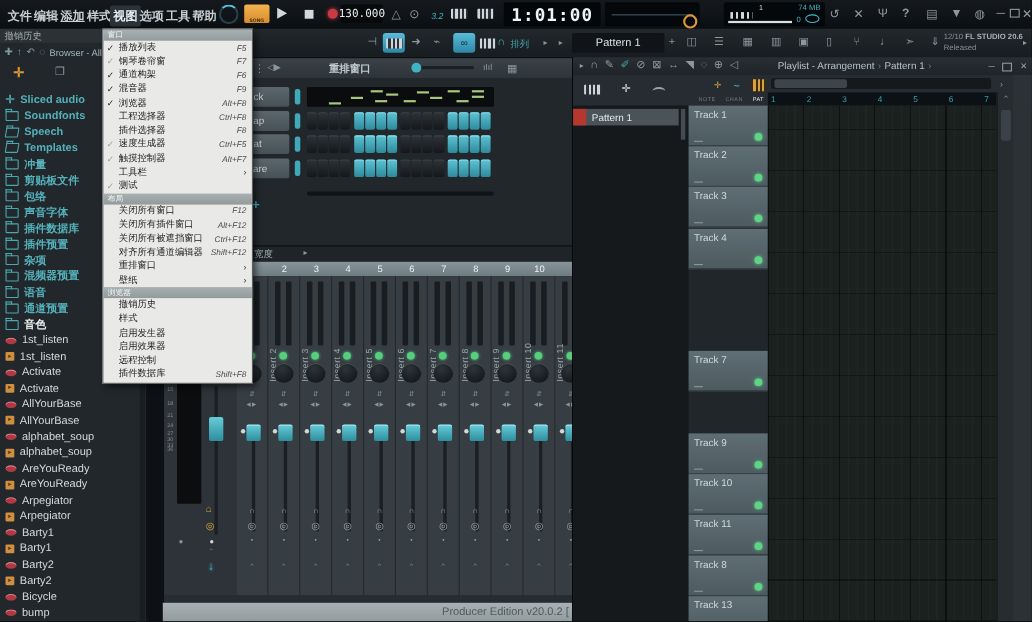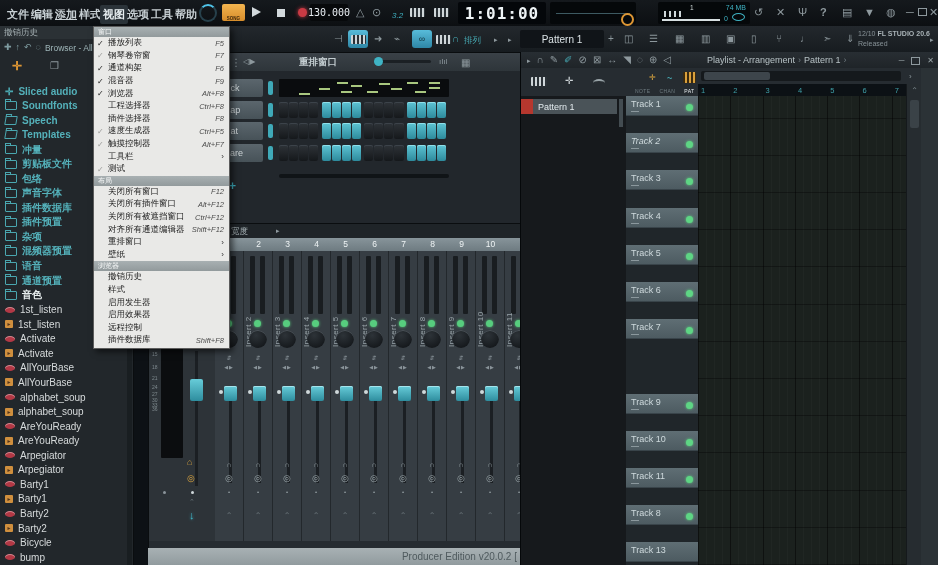--- a/index.html
+++ b/index.html
@@ -133,21 +133,21 @@
   #pl-hscroll{position:absolute;left:180px;top:3px;width:200px;height:10px;background:#15191c;border-radius:2px;}
   #pl-hscroll::before{content:"";position:absolute;left:3px;top:1px;width:66px;height:8px;background:#3d454b;border-radius:2px;}
   #pl-timeline{position:absolute;left:177px;top:32px;width:208px;height:12px;background:#0c1115;}
   .tl-num{position:absolute;top:2px;font-size:7.5px;color:#3f9fa8;}
   #pl-picker{position:absolute;left:0;top:44px;width:105px;height:469px;background:#16191c;}
   #pattern-item{position:absolute;left:0;top:3px;width:96px;height:15px;background:#4a5358;display:flex;align-items:center;}
   #pattern-badge{width:7px;height:15px;background:#b5372e;flex:none;}
   #pattern-item span{font-size:9px;color:#e3ebee;padding-left:5px;}
   #picker-scroll{position:absolute;left:98px;top:3px;width:4px;height:28px;background:#434c51;}
   #pl-heads{position:absolute;left:105px;top:44px;width:72px;height:469px;}
-  .pl-head{position:absolute;left:0;width:72px;height:20px;background:linear-gradient(#5f6e74,#4d5b61);border-bottom:1px solid #39444a;box-sizing:border-box;}
+  .pl-head{position:absolute;left:0;width:72px;height:37px;background:linear-gradient(#5f6e74,#4d5b61);border-bottom:1px solid #39444a;box-sizing:border-box;}
   .pl-head .t-lbl{position:absolute;left:5px;top:3px;font-size:9px;color:#cfdadd;}
   .pl-head .t-led{position:absolute;right:5px;bottom:4px;width:7px;height:7px;border-radius:50%;background:#5ed584;box-shadow:0 0 3px #5ed584;}
   .pl-head .t-dash{position:absolute;left:5px;bottom:3px;width:8px;height:1px;background:#8b989d;}
   #pl-grid{position:absolute;left:177px;top:44px;width:208px;height:469px;background:#1b211e;
     background-image:
       repeating-linear-gradient(0deg,rgba(0,0,0,.35) 0 1px,transparent 1px 37.2px),
       repeating-linear-gradient(90deg,rgba(0,0,0,.55) 0 1px,transparent 1px 32.3px),
       repeating-linear-gradient(90deg,rgba(255,255,255,.025) 0 1px,transparent 1px 8.07px);}
   #pl-vscroll{position:absolute;left:385px;top:32px;width:15px;height:481px;background:#262c30;border-left:1px solid #15191c;}
   #pl-vscroll .up{position:absolute;left:0;top:2px;width:15px;text-align:center;color:#7a868b;font-size:8px;}
@@ -765,42 +765,32 @@
         <span>Pattern 1</span>
       </div>
       <div id="picker-scroll"></div>
     </div>
     <div id="pl-heads">
         <div class="pl-head" style="top: 0px;">
           <span class="t-lbl">Track 1</span>
           <span class="t-dash"></span>
           <span class="t-led"></span>
         </div>
-        <div class="pl-head" style="top: 37.2px; font-style: italic;">
+        <div class="pl-head" style="top: 37.2px;">
           <span class="t-lbl">Track 2</span>
           <span class="t-dash"></span>
           <span class="t-led"></span>
         </div>
         <div class="pl-head" style="top: 74.4px;">
           <span class="t-lbl">Track 3</span>
           <span class="t-dash"></span>
           <span class="t-led"></span>
         </div>
         <div class="pl-head" style="top: 111.6px;">
           <span class="t-lbl">Track 4</span>
-          <span class="t-dash"></span>
-          <span class="t-led"></span>
-        </div>
-        <div class="pl-head" style="top: 148.8px;">
-          <span class="t-lbl">Track 5</span>
-          <span class="t-dash"></span>
-          <span class="t-led"></span>
-        </div>
-        <div class="pl-head" style="top: 186px;">
-          <span class="t-lbl">Track 6</span>
           <span class="t-dash"></span>
           <span class="t-led"></span>
         </div>
         <div class="pl-head" style="top: 223.2px;">
           <span class="t-lbl">Track 7</span>
           <span class="t-dash"></span>
           <span class="t-led"></span>
         </div>
         <div class="pl-head" style="top: 297.6px;">
           <span class="t-lbl">Track 9</span>

